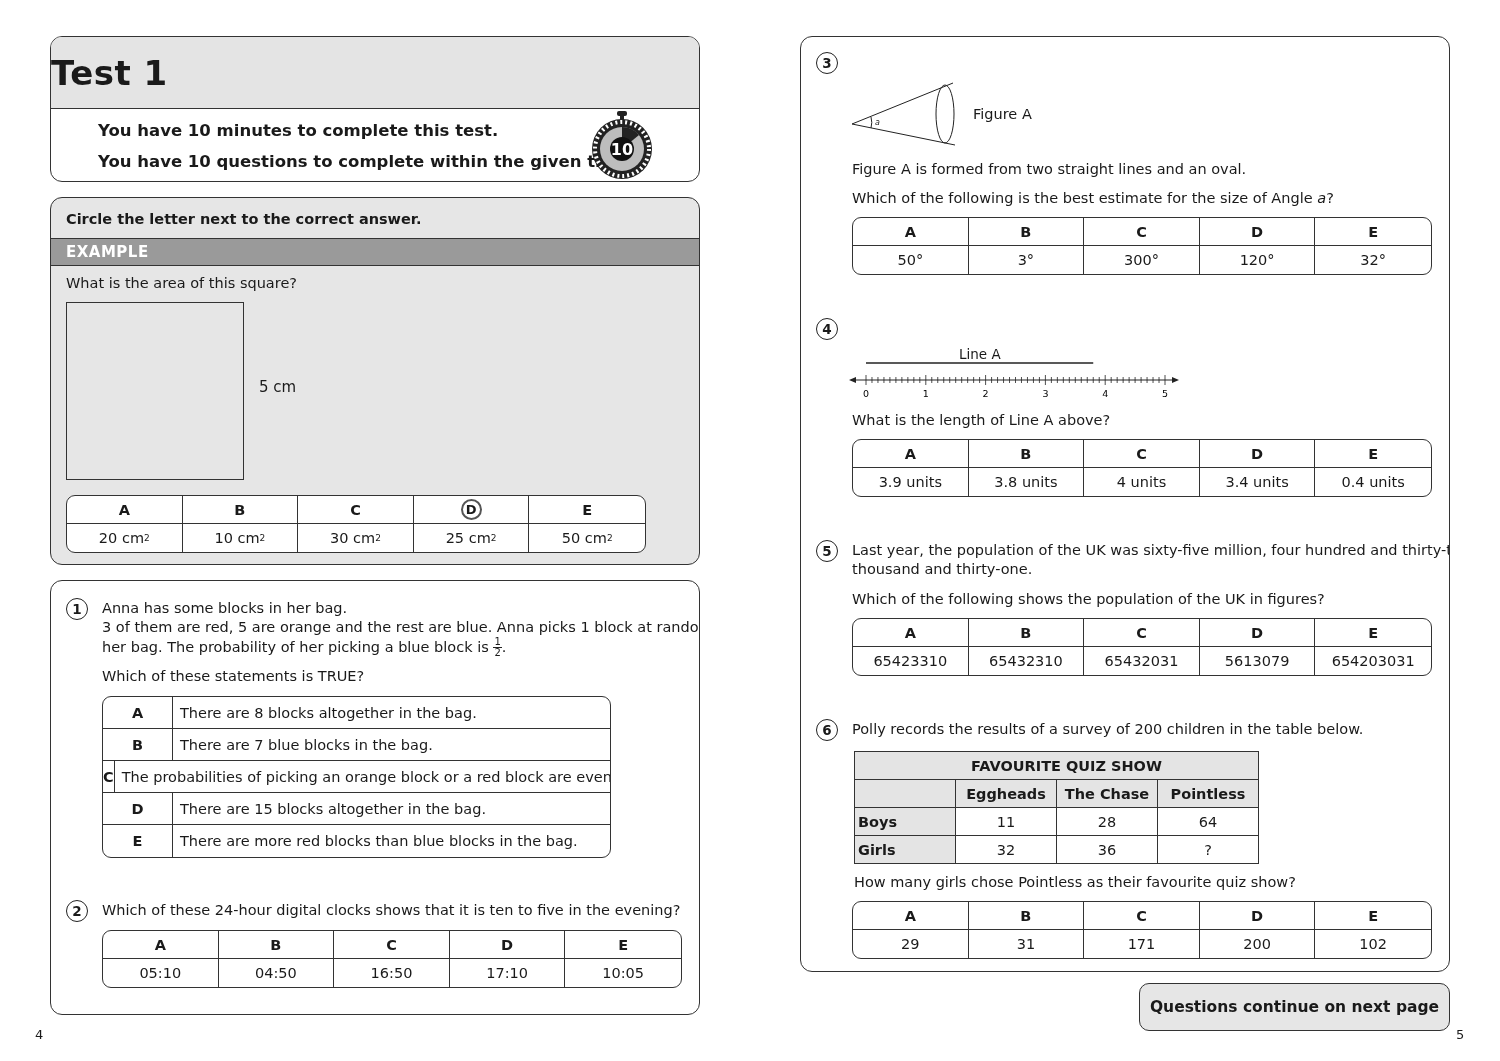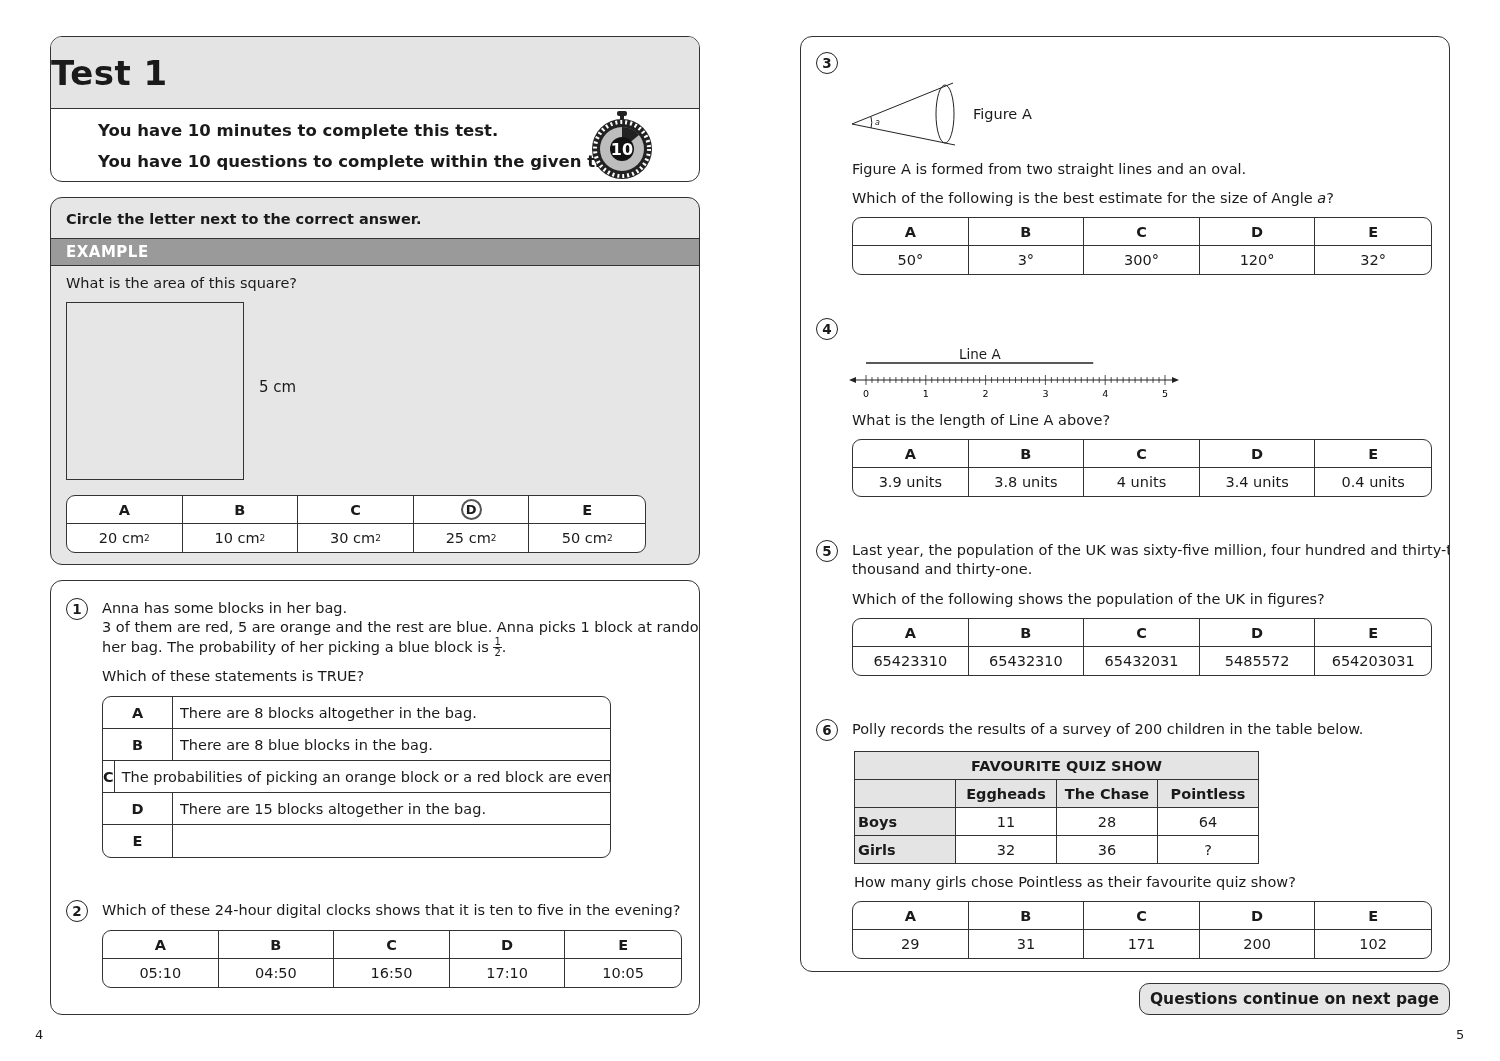--- a/index.html
+++ b/index.html
@@ -46,21 +46,21 @@
   .stmt .row:last-child { border-bottom: none; }
   .stmt .l { width: 70px; border-right: 1.5px solid #333; display: flex; align-items: center; justify-content: center; font-weight: bold; font-size: 14.5px; }
   .stmt .s { flex: 1; display: flex; align-items: center; padding-left: 7px; font-size: 14.5px; white-space: nowrap; }
 
   
   .survey { position: absolute; left: 53px; top: 714px; border-collapse: collapse; font-size: 14.5px; }
   .survey td { border: 1.5px solid #333; height: 28px; text-align: center; }
   .survey .g { background: #e4e4e4; font-weight: bold; }
   .survey .rl { text-align: left; padding-left: 3px; }
 
-  .next { position: absolute; left: 1139px; top: 983px; width: 311px; height: 32px; border: 1.5px solid #333; border-radius: 10px; background: #e6e6e6; display: flex; align-items: center; justify-content: center; font-weight: bold; font-size: 15.5px; }
+  .next { position: absolute; left: 1139px; top: 983px; width: 311px; height: 48px; border: 1.5px solid #333; border-radius: 10px; background: #e6e6e6; display: flex; align-items: center; justify-content: center; font-weight: bold; font-size: 15.5px; }
   .pg { position: absolute; font-size: 13px; }
 </style>
 </head>
 <body>
 
 <div class="panel" id="hdr">
   <div class="title-band">
     <span>Test 1</span>
   </div>
   <div class="line" style="top:84px">You have 10 minutes to complete this test.</div>
@@ -136,32 +136,33 @@
       </span>.
   </div>
   <div class="txt" style="left:51px; top:86px;">Which of these statements is TRUE?</div>
   <div class="stmt">
     <div class="row">
         <div class="l">A</div>
         <div class="s">There are 8 blocks altogether in the bag.</div>
       </div>
     <div class="row">
         <div class="l">B</div>
-        <div class="s">There are 8 blue blocks in the bag.</div>
+        <div class="s">There are 7 blue blocks in the bag.</div>
       </div>
     <div class="row">
         <div class="l">C</div>
         <div class="s">The probabilities of picking an orange block or a red block are even.</div>
       </div>
     <div class="row">
         <div class="l">D</div>
         <div class="s">There are 15 blocks altogether in the bag.</div>
       </div>
     <div class="row">
         <div class="l">E</div>
+        <div class="s">There are more red blocks than blue blocks in the bag.</div>
       </div>
   </div>
 
   <div class="qnum" style="left:15px; top:319px;">2</div>
   <div class="txt" style="left:51px; top:320px;">Which of these 24-hour digital clocks shows that it is ten to five in the evening?</div>
   <div class="ans" style="left:51px; top:349px; width:580px;">
     <div class="cell hd">A</div>
     <div class="cell hd">B</div>
     <div class="cell hd">C</div>
     <div class="cell hd">D</div>
@@ -287,21 +288,21 @@
   <div class="txt" style="left:51px; top:553px;">Which of the following shows the population of the UK in figures?</div>
   <div class="ans" style="left:51px; top:581px; width:580px;">
     <div class="cell hd">A</div>
     <div class="cell hd">B</div>
     <div class="cell hd">C</div>
     <div class="cell hd">D</div>
     <div class="cell hd">E</div>
     <div class="cell">65423310</div>
     <div class="cell">65432310</div>
     <div class="cell">65432031</div>
-    <div class="cell">5485572</div>
+    <div class="cell">5613079</div>
     <div class="cell">654203031</div>
   </div>
 
   <div class="qnum" style="left:15px; top:682px;">6</div>
   <div class="txt" style="left:51px; top:683px;">Polly records the results of a survey of 200 children in the table below.</div>
   <table class="survey">
     <tbody>
         <tr>
           <td class="g" colspan="4" style="width:404px;padding-left:20px;">FAVOURITE QUIZ SHOW</td>
         </tr>

